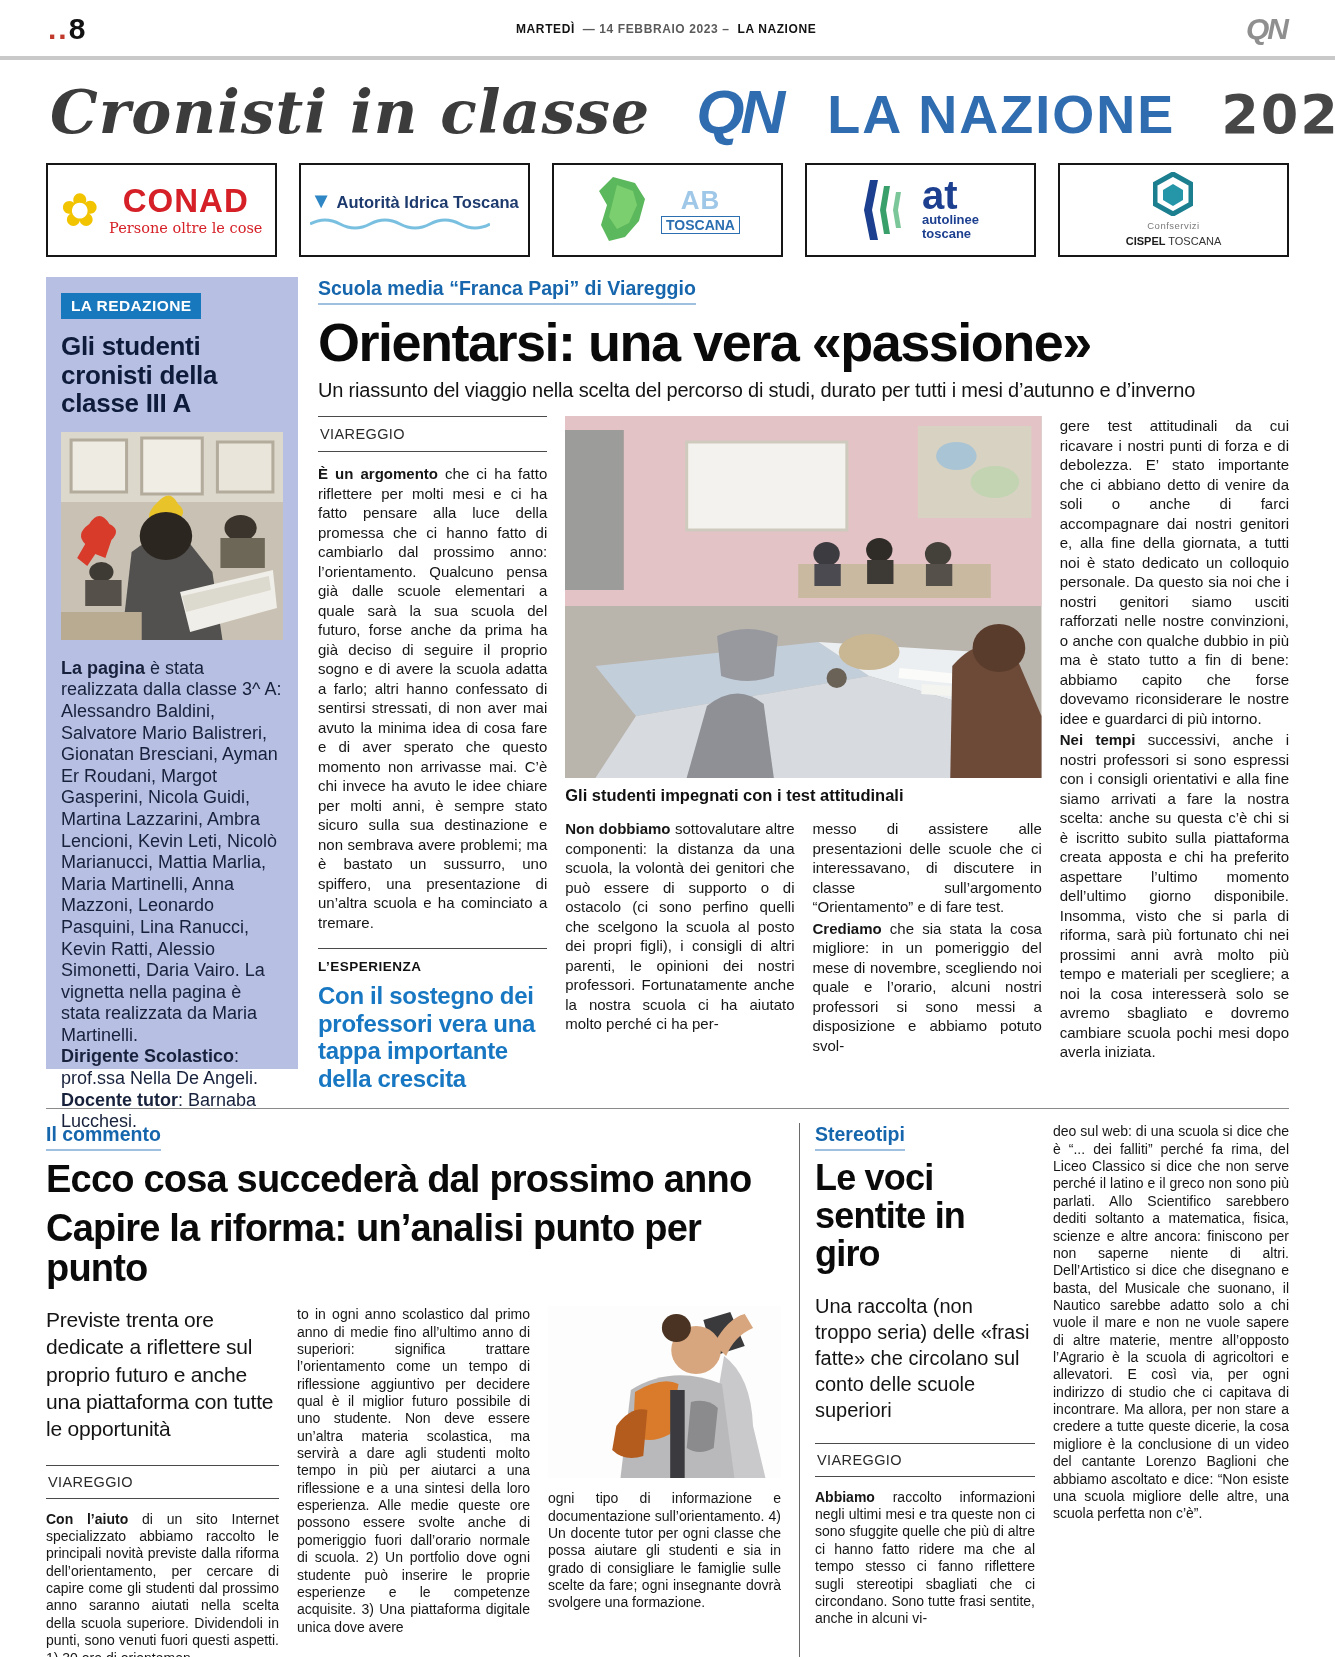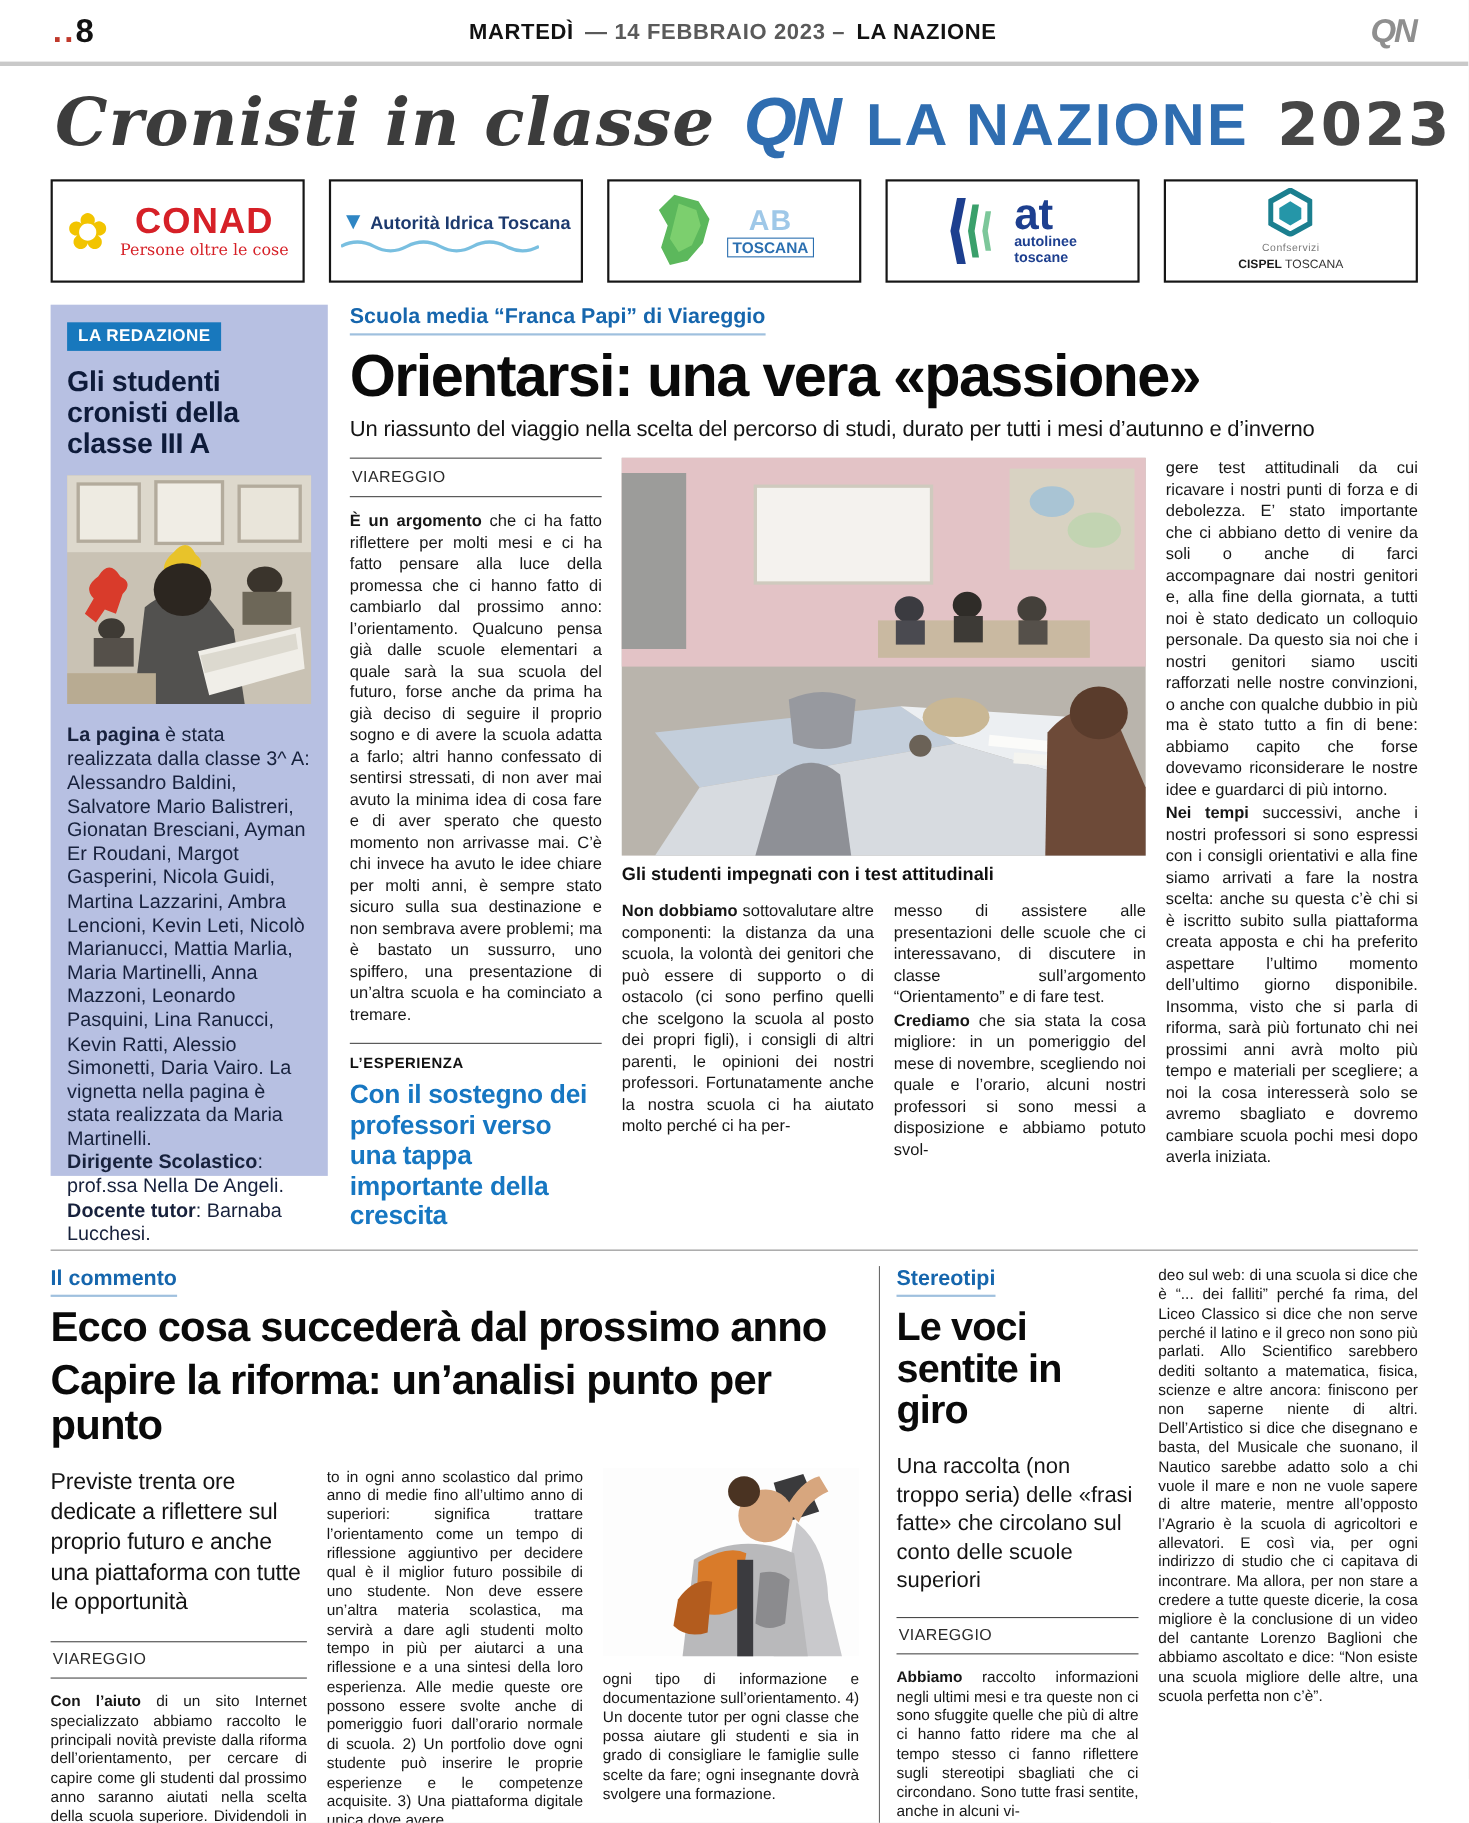--- a/index.html
+++ b/index.html
@@ -4,29 +4,29 @@
 <style>
   * { box-sizing: border-box; }
   body { margin:0; background:#e9e9e9; font-family:"Liberation Sans", sans-serif; color:#121212; }
   .page { position:relative; width:1335px; height:1657px; margin:0 auto; background:#fff;
           overflow:hidden; padding:8px 46px 0 46px; }
 
   
   .masthead { display:flex; align-items:center; justify-content:space-between; padding:4px 2px 8px; }
   .pageno { font-size:30px; font-weight:800; letter-spacing:1px; }
   .pageno .dots { color:#c0392b; letter-spacing:2px; }
-  .dateline { font-size:20px; letter-spacing:.6px; }
+  .dateline { font-size:12px; letter-spacing:.6px; }
   .dateline .d1 { font-weight:800; }
   .dateline .d2 { color:#5a5a5a; font-weight:600; padding:0 4px; }
   .dateline .d3 { font-weight:800; }
   .qn-top { font-size:30px; font-weight:900; font-style:italic; color:#8f8f8f; letter-spacing:-2px; }
   .mast-rule { height:4px; background:#c9c9c9; margin:2px -46px 0; }
 
   
-  .banner { display:flex; align-items:baseline; gap:26px; padding:16px 4px 10px; }
+  .banner { display:flex; align-items:baseline; gap:46px; padding:16px 4px 10px; }
   .banner-script { font-family:"DejaVu Serif", serif; font-style:italic; font-weight:700;
                    font-size:60px; color:#3c3c3c; letter-spacing:1px; white-space:nowrap; }
   .banner-qn { font-size:62px; font-weight:900; font-style:italic; color:#2f6db0; letter-spacing:-4px; }
   .banner-brand { font-size:54px; font-weight:900; color:#2f6db0; letter-spacing:2px; white-space:nowrap; }
   .banner-year { font-size:54px; font-weight:800; color:#474747; font-family:"DejaVu Sans", sans-serif; letter-spacing:2px; }
 
   
   .logo-strip { display:flex; gap:22px; margin:6px 0 20px; }
   .logo-box { flex:1; border:2px solid #161616; height:94px; display:flex; align-items:center;
               justify-content:center; gap:10px; padding:4px 8px; background:#fff; }
@@ -205,21 +205,21 @@
       <h1 class="headline">Orientarsi: una vera «passione»</h1>
       <p class="deck">Un riassunto del viaggio nella scelta del percorso di studi, durato per tutti i mesi d’autunno e d’inverno</p>
 
       <div class="art-grid">
 
         <div>
           <div class="vg-marker">VIAREGGIO</div>
           <p class="bp"><b>È un argomento</b><span> che ci ha fatto riflettere per molti mesi e ci ha fatto pensare alla luce della promessa che ci hanno fatto di cambiarlo dal prossimo anno: l’orientamento. Qualcuno pensa già dalle scuole elementari a quale sarà la sua scuola del futuro, forse anche da prima ha già deciso di seguire il proprio sogno e di avere la scuola adatta a farlo; altri hanno confessato di sentirsi stressati, di non aver mai avuto la minima idea di cosa fare e di aver sperato che questo momento non arrivasse mai. C’è chi invece ha avuto le idee chiare per molti anni, è sempre stato sicuro sulla sua destinazione e non sembrava avere problemi; ma è bastato un sussurro, uno spiffero, una presentazione di un’altra scuola e ha cominciato a tremare.</span></p>
           <div class="esper">
             <div class="esper-label">L’ESPERIENZA</div>
-            <div class="esper-title">Con il sostegno dei professori verso una tappa importante della crescita</div>
+            <div class="esper-title">Con il sostegno dei professori vera una tappa importante della crescita</div>
           </div>
         </div>
 
         <div class="photo-block">
           <svg viewBox="0 0 470 362" preserveAspectRatio="none">
             <rect width="470" height="362" fill="#b9b4ac"></rect>
             <rect x="0" y="0" width="470" height="190" fill="#e3c3c6"></rect>
             <rect x="0" y="14" width="58" height="160" fill="#9c9c9a"></rect>
             <rect x="120" y="26" width="158" height="88" fill="#f4f2ee" stroke="#cfcabe" stroke-width="3"></rect>
             <rect x="348" y="10" width="112" height="92" fill="#d8d2c2"></rect>

